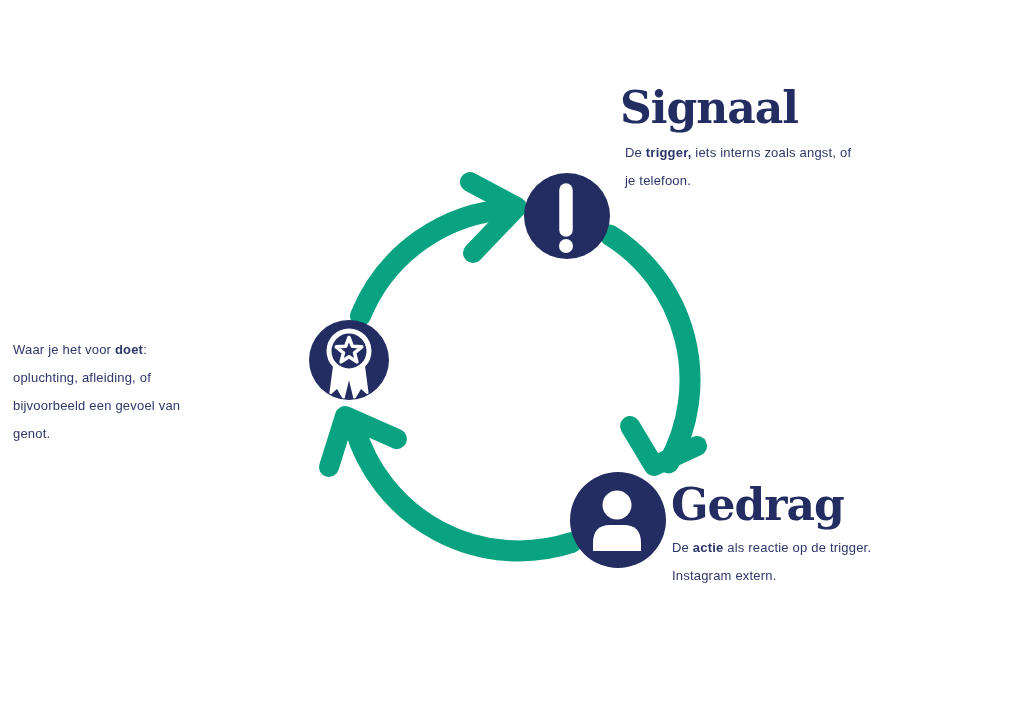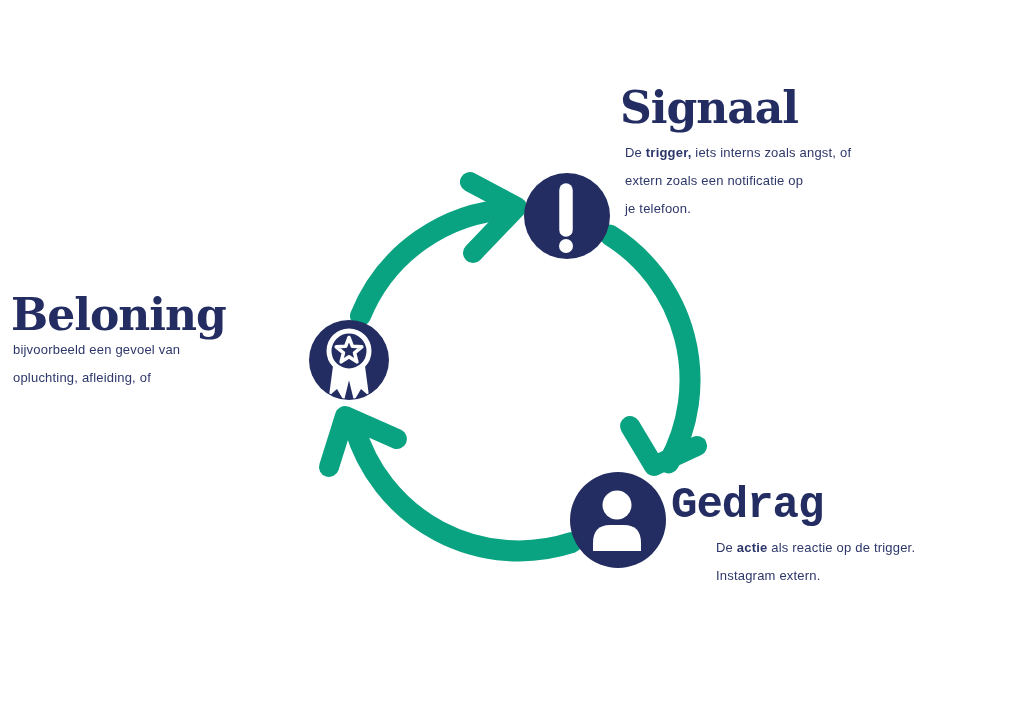--- a/index.html
+++ b/index.html
@@ -90,29 +90,29 @@
       <g clip-path="url(#person-clip)">
         <circle cx="617" cy="505" r="14.5" fill="#fff"></circle>
         <path d="M 593 551 L 593 543 Q 593 525 610 525 L 624 525 Q 641 525 641 543 L 641 551 Z" fill="#fff"></path>
       </g>
     </g>
   </svg>
 
   <div class="node-title" style="left:620px; top:86px;">Signaal</div>
   <div class="node-body" style="left:625px; top:139px;">
     <div class="line"><span>De </span><strong>trigger,</strong><span> iets interns zoals angst, of</span></div>
-    <div class="line"><span>extern zoals een notificatie op</span><strong></strong><span></span></div>
     <div class="line"><span>je telefoon.</span><strong></strong><span></span></div>
   </div>
 
-  <div class="node-title" style="left:11px; top:293px;">Beloning</div>
   <div class="node-body" style="left:13px; top:336px;">
+    <div class="line"><span>Waar je het voor </span><strong>doet</strong><span>:</span></div>
+    <div class="line"><span>opluchting, afleiding, of</span><strong></strong><span></span></div>
     <div class="line"><span>bijvoorbeeld een gevoel van</span><strong></strong><span></span></div>
-    <div class="line"><span>opluchting, afleiding, of</span><strong></strong><span></span></div>
+    <div class="line"><span>genot.</span><strong></strong><span></span></div>
   </div>
 
-  <div class="node-title" style="left:671px; top:483px;font-family:Liberation Mono, monospace;">Gedrag</div>
-  <div class="node-body" style="left:672px; top:534px;margin-left:44px;">
+  <div class="node-title" style="left:671px; top:483px;">Gedrag</div>
+  <div class="node-body" style="left:672px; top:534px;">
     <div class="line"><span>De </span><strong>actie</strong><span> als reactie op de trigger.</span></div>
     <div class="line"><span>Instagram extern.</span><strong></strong><span></span></div>
   </div>
 
 </div>
 
 </body></html>

